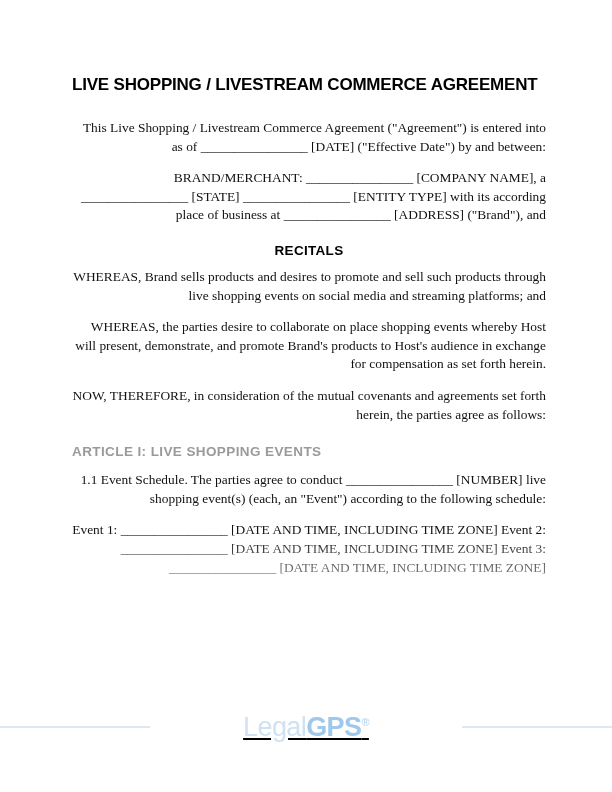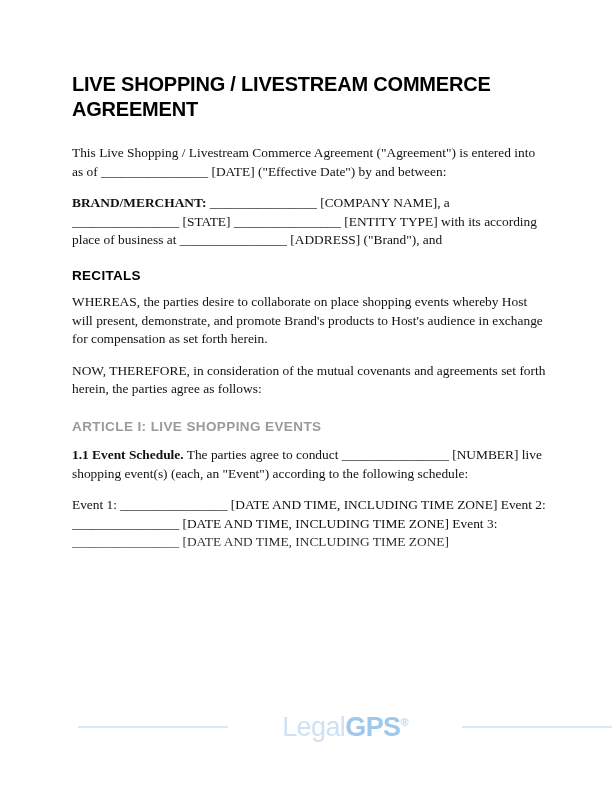--- a/index.html
+++ b/index.html
@@ -26,56 +26,57 @@
     position: absolute;
     left: 72px;
     top: 72px;
     width: 474px;
   }
 
   
   .doc-title {
     font-family: "Liberation Sans", sans-serif;
     font-weight: bold;
-    font-size: 20px;
+    font-size: 17px;
     line-height: 25px;
     letter-spacing: -0.2px;
     color: #000000;
     margin: 0 0 22px 0;
   }
 
   .section-heading {
     font-family: "Liberation Sans", sans-serif;
     font-weight: bold;
     font-size: 13.5px;
     letter-spacing: 0.3px;
     color: #000000;
     margin: 18px 0 10px 0;
+    text-align: center;
   }
 
   .article-heading {
     font-family: "Liberation Sans", sans-serif;
     font-weight: bold;
     font-size: 13.5px;
     letter-spacing: 0.4px;
     color: #9a9a9a;
     margin: 20px 0 12px 0;
   }
 
   
   p.body {
     font-family: "Liberation Serif", serif;
     font-size: 13.4px;
     line-height: 18.6px;
     margin: 0 0 13px 0;
     color: #111111;
-    text-align: left;
+    text-align: right;
   }
 
-  .lbl { font-weight: bold; }
+  .lbl { font-weight: normal; }
 
   
   .fade {
     position: absolute;
     left: 0;
     right: 0;
     top: 530px;
     height: 165px;
     background: linear-gradient(to bottom,
         rgba(255,255,255,0) 0%,
@@ -89,23 +90,24 @@
 
   
   .footer {
     position: absolute;
     left: 0;
     right: 0;
     top: 706px;
     height: 42px;
     display: flex;
     align-items: center;
-    justify-content: flex-end;
-    gap: 16px;
+    justify-content: space-between;
+    gap: 8px;
     z-index: 8;
+    text-decoration: underline;
   }
   .rule {
     height: 2px;
     width: 150px;
     background: #dce9f5;
   }
   .rule.left  { margin-right: 38px; }
   .rule.right { margin-left: 38px; }
 
   .logo {
@@ -142,20 +144,21 @@
 
     <p class="body">This Live Shopping / Livestream Commerce Agreement ("Agreement") is entered into as of ________________ [DATE] ("Effective Date") by and between:</p>
 
     <p class="body">
       <span class="lbl">BRAND/MERCHANT:</span><span> ________________ [COMPANY NAME], a ________________ [STATE] ________________ [ENTITY TYPE] with its according place of business at ________________ [ADDRESS] ("Brand"), and</span>
     </p>
 
 
     <h2 class="section-heading">RECITALS</h2>
 
+    <p class="body">WHEREAS, Brand sells products and desires to promote and sell such products through live shopping events on social media and streaming platforms; and</p>
     <p class="body">WHEREAS, the parties desire to collaborate on place shopping events whereby Host will present, demonstrate, and promote Brand's products to Host's audience in exchange for compensation as set forth herein.</p>
     <p class="body">NOW, THEREFORE, in consideration of the mutual covenants and agreements set forth herein, the parties agree as follows:</p>
 
     <h2 class="article-heading">ARTICLE I: LIVE SHOPPING EVENTS</h2>
 
     <p class="body">
       <span class="lbl">1.1 Event Schedule.</span><span> The parties agree to conduct ________________ [NUMBER] live shopping event(s) (each, an "Event") according to the following schedule:</span>
     </p>
 
     <p class="body">Event 1: ________________ [DATE AND TIME, INCLUDING TIME ZONE] Event 2: ________________ [DATE AND TIME, INCLUDING TIME ZONE] Event 3: ________________ [DATE AND TIME, INCLUDING TIME ZONE]</p>

